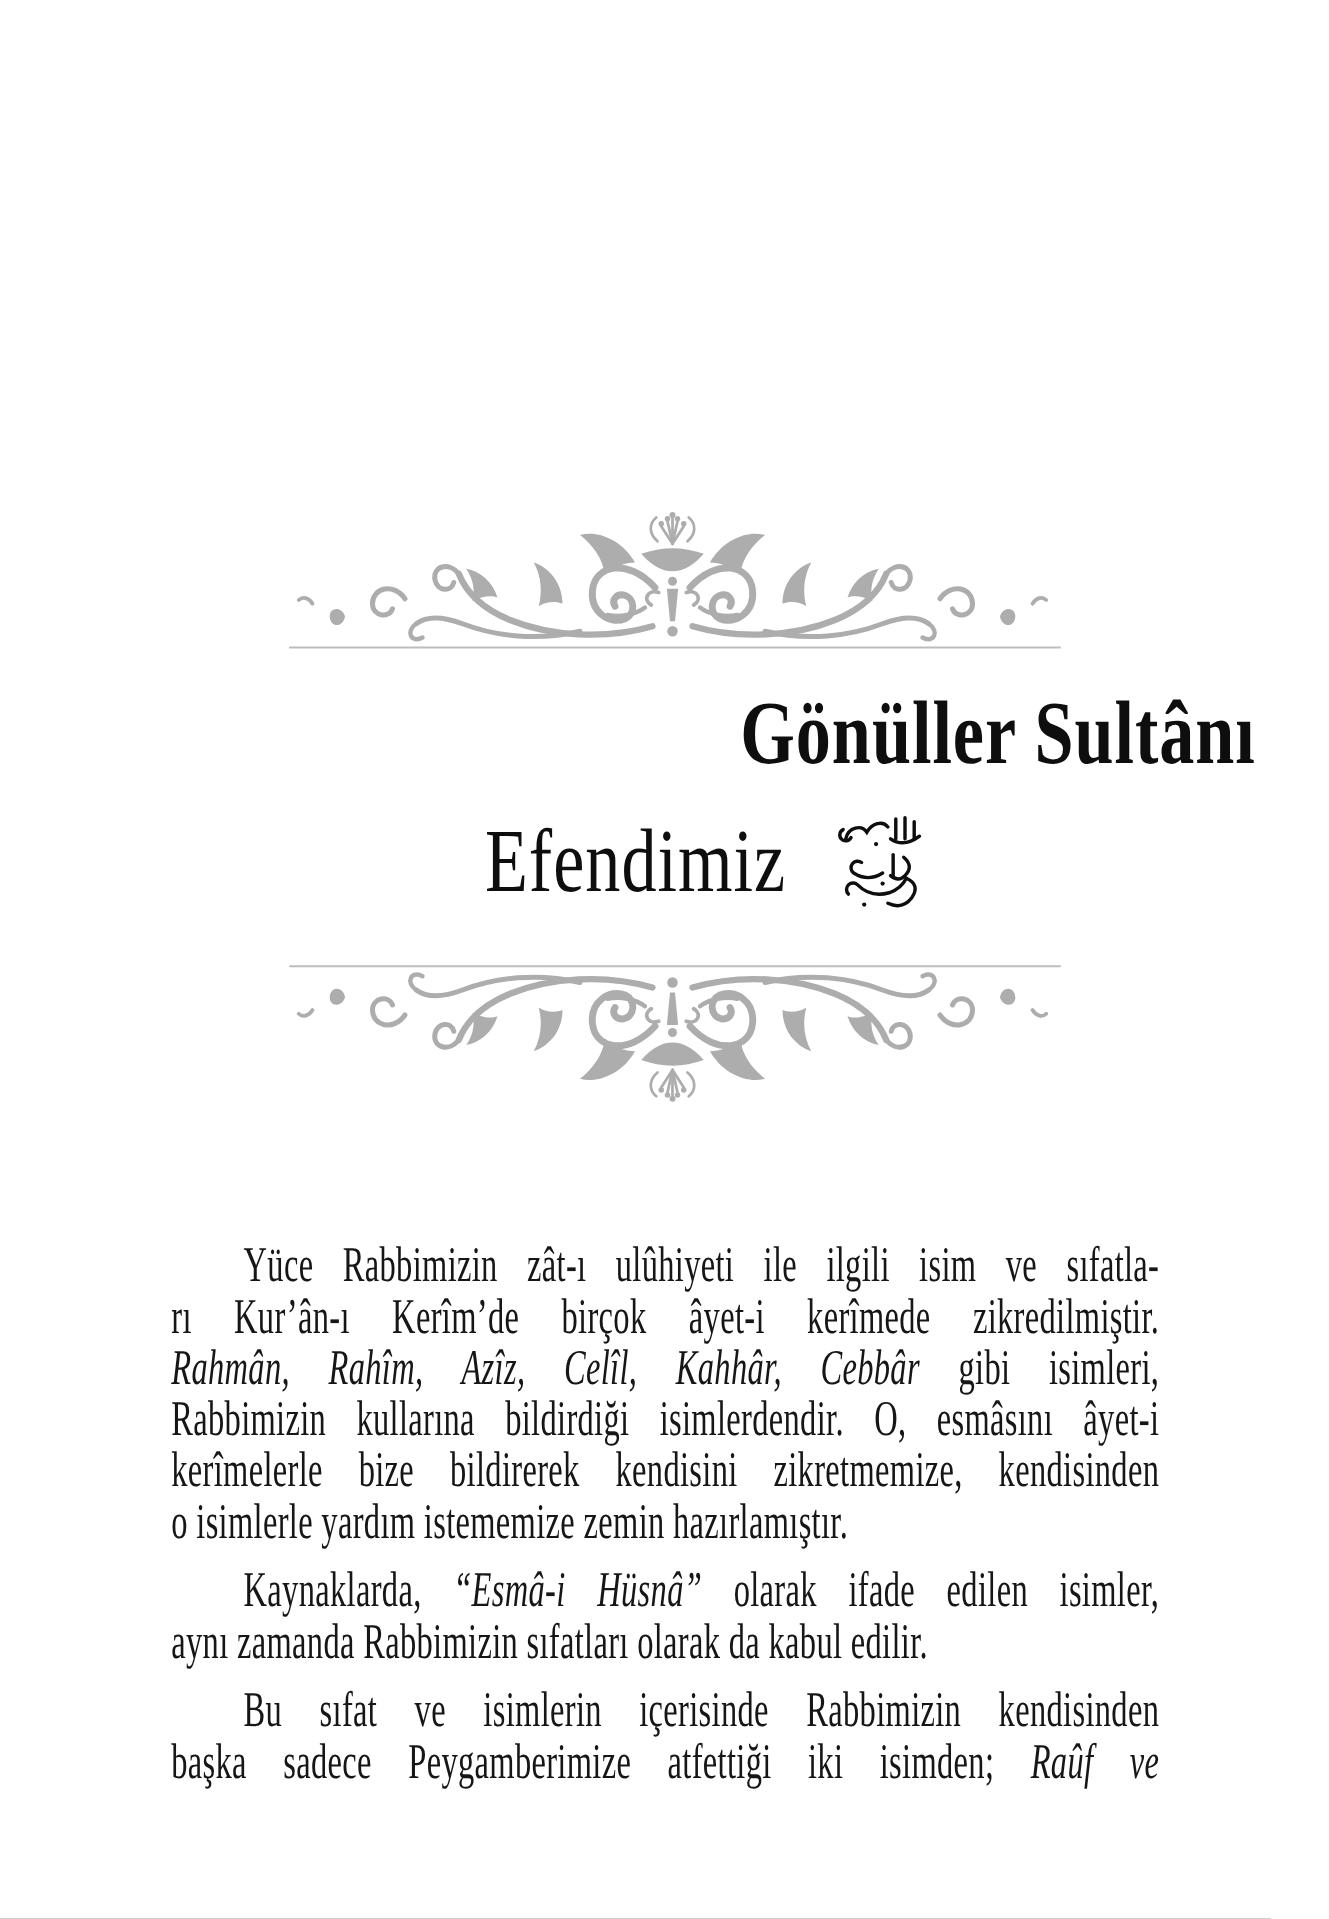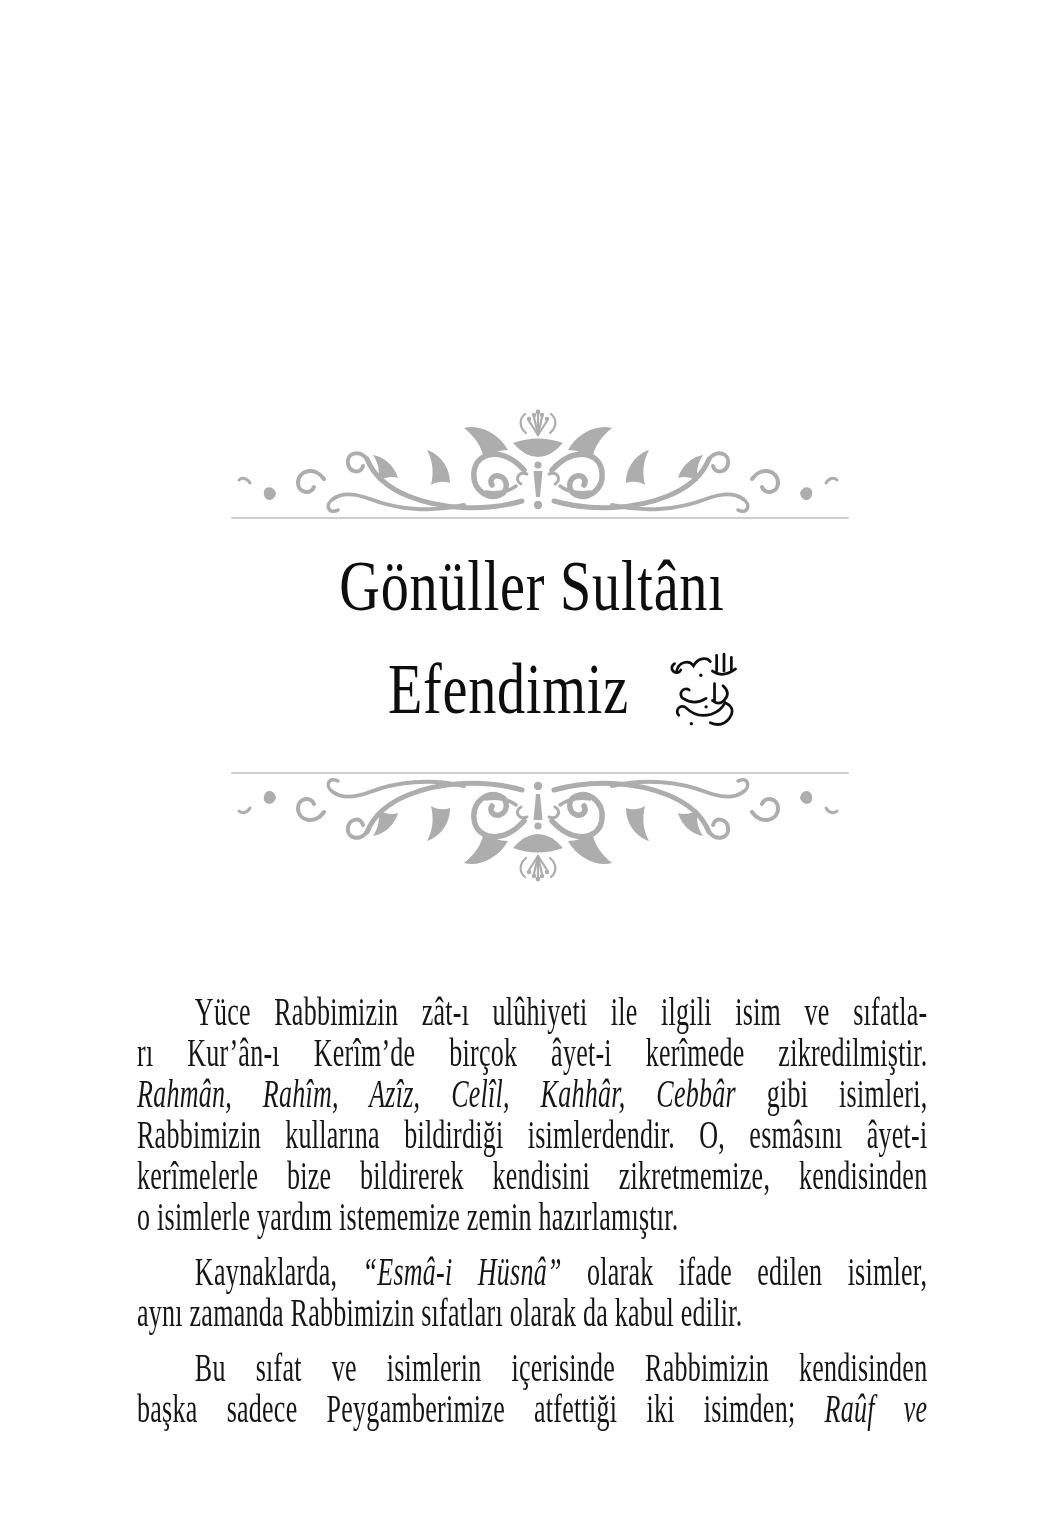--- a/index.html
+++ b/index.html
@@ -19,22 +19,22 @@
     font-family:"Liberation Serif", serif;
   }
   
   .divider{position:absolute;left:228px;width:624px;height:115px;}
   .divider svg{display:block;width:100%;height:100%;}
   .divider.top{top:408px;}
   .divider.bottom{top:768px;transform:scaleY(-1);}
   
   .title-line1{
     position:absolute;top:550px;left:0;width:100%;
-    margin:0;text-align:center;
-    font-size:72px;line-height:72px;font-weight:normal;
+    margin:0;text-align:right;
+    font-size:72px;line-height:72px;font-weight:bold;
     color:var(--title-ink);
   }
   .title-line1 .squeeze, .title-line2 .squeeze{
     display:inline-block;
     transform:scaleX(0.78);
     transform-origin:50% 50%;
     letter-spacing:1px;
     white-space:nowrap;
   }
   .title-row{

